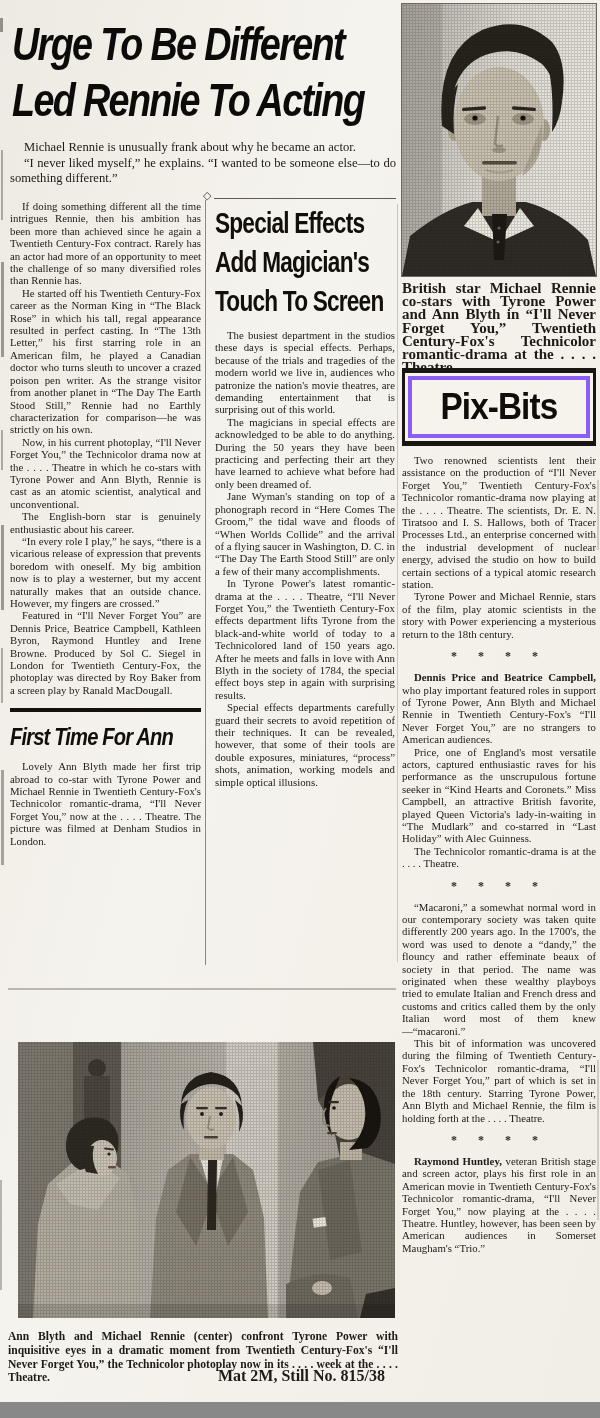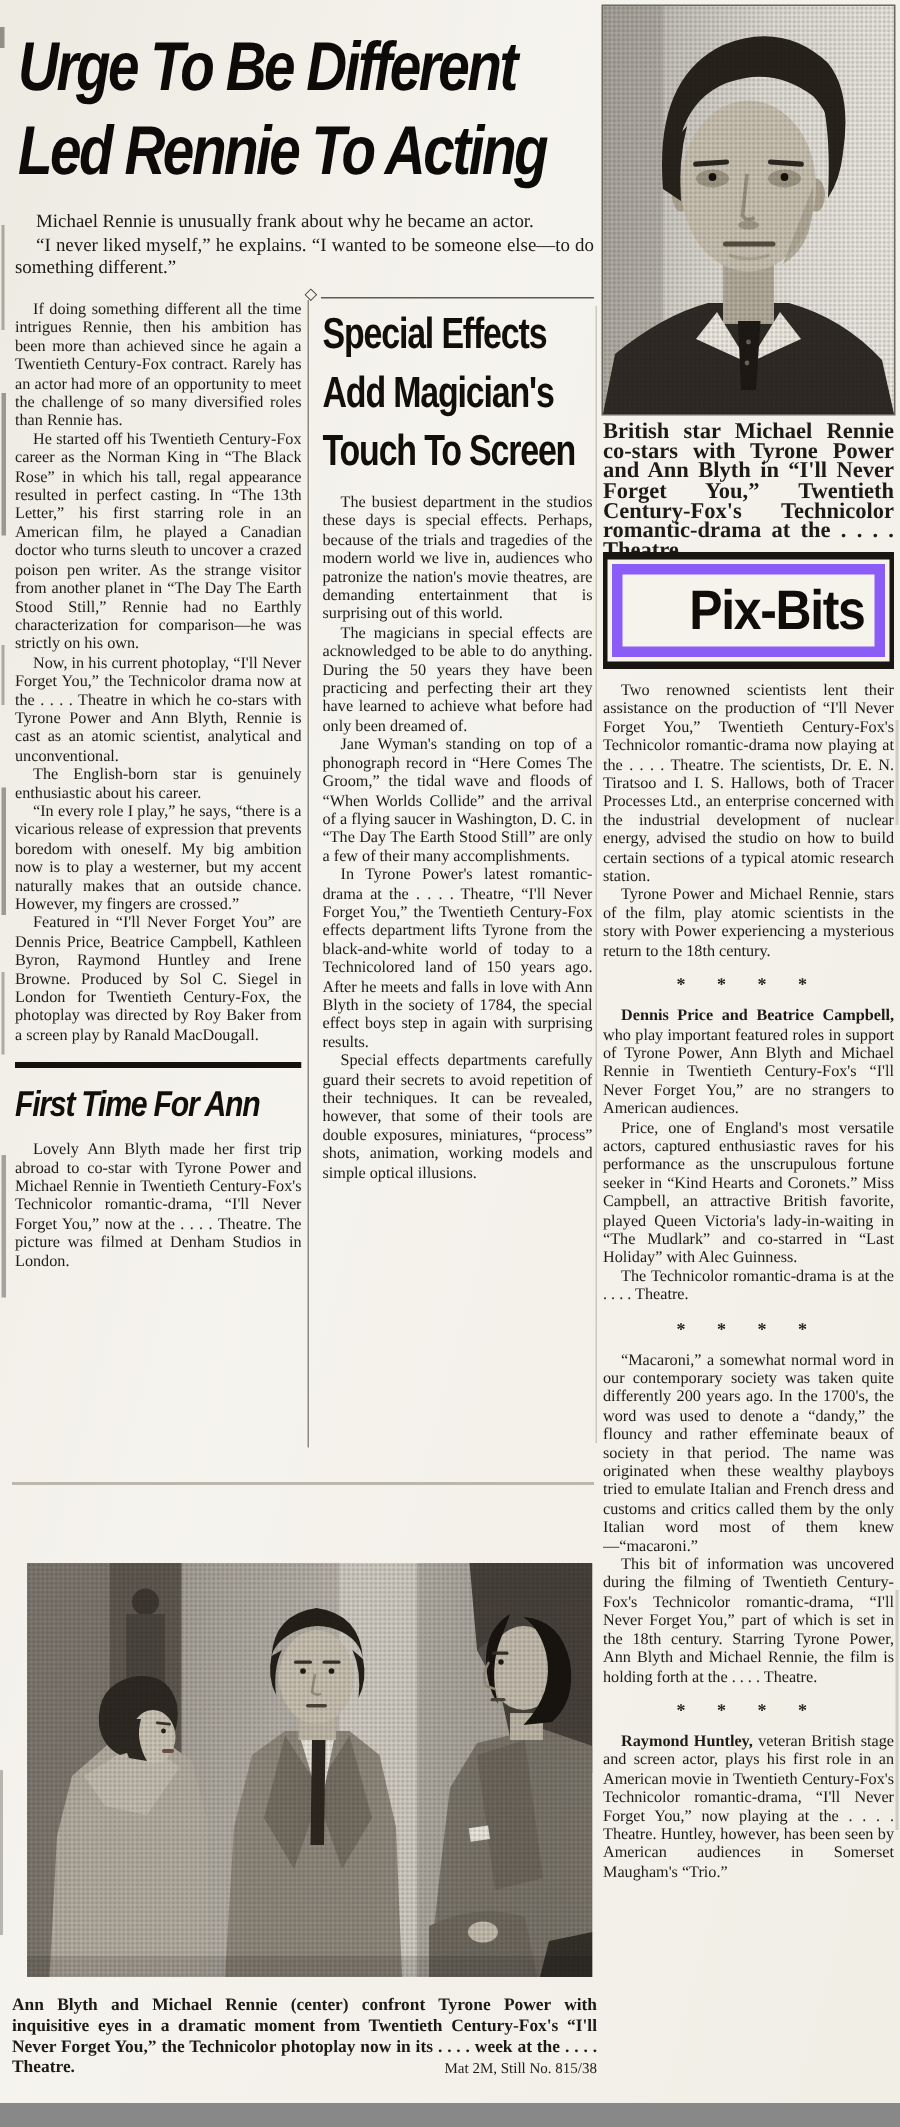--- a/index.html
+++ b/index.html
@@ -60,32 +60,32 @@
   .portrait-caption { position:absolute; left:402px; top:282px; width:194px; }
   .portrait-caption p { font-weight:bold; font-size:15px; line-height:13.2px; text-align:justify; margin:0; }
   .credit-line { font-weight:bold; font-size:14px; text-align:right; margin-top:2px; }
 
   
   .pixbits {
     position:absolute; left:402px; top:368px; width:194px; height:78px;
     border:3px solid #191511; border-top-width:5px; border-bottom-width:5px;
     box-sizing:border-box; background:#f5f3ec;
   }
-  .pixbits-inner { position:absolute; inset:3px; border:7px solid #8b5cf6; display:flex; align-items:center; justify-content:flex-end; }
+  .pixbits-inner { position:absolute; inset:3px; border:4px solid #8b5cf6; display:flex; align-items:center; justify-content:center; }
   .pixbits-title {
     font-family:"Liberation Sans",sans-serif; font-weight:bold; font-size:37px;
     letter-spacing:-1px; transform:scaleX(0.9); color:#0f0c09;
   }
 
   .separator { text-align:center; letter-spacing:9px; font-size:12px; margin:9px 0 7px; color:#2a2620; font-weight:bold; }
   .pix-section p b { font-weight:bold; }
 
   .still-caption { position:absolute; left:8px; top:1330px; width:390px; }
   .still-caption p { font-weight:bold; font-size:11.6px; line-height:13.8px; text-align:justify; margin:0; }
-  .still-credit { position:absolute; right:0; bottom:0; font-weight:normal; font-size:10px; background:transparent; }
+  .still-credit { position:absolute; right:13px; bottom:0; font-weight:bold; font-size:16px; background:transparent; }
 </style>
 </head>
 <body>
 
 <div class="page">
 
   <div class="mark" style="left:0;top:18px;width:3px;height:14px;opacity:.55"></div>
   <div class="mark" style="left:1px;top:150px;width:2px;height:70px;opacity:.4"></div>
   <div class="mark" style="left:1px;top:262px;width:3px;height:95px;opacity:.5"></div>
   <div class="mark" style="left:1px;top:430px;width:2px;height:40px;opacity:.4"></div>

